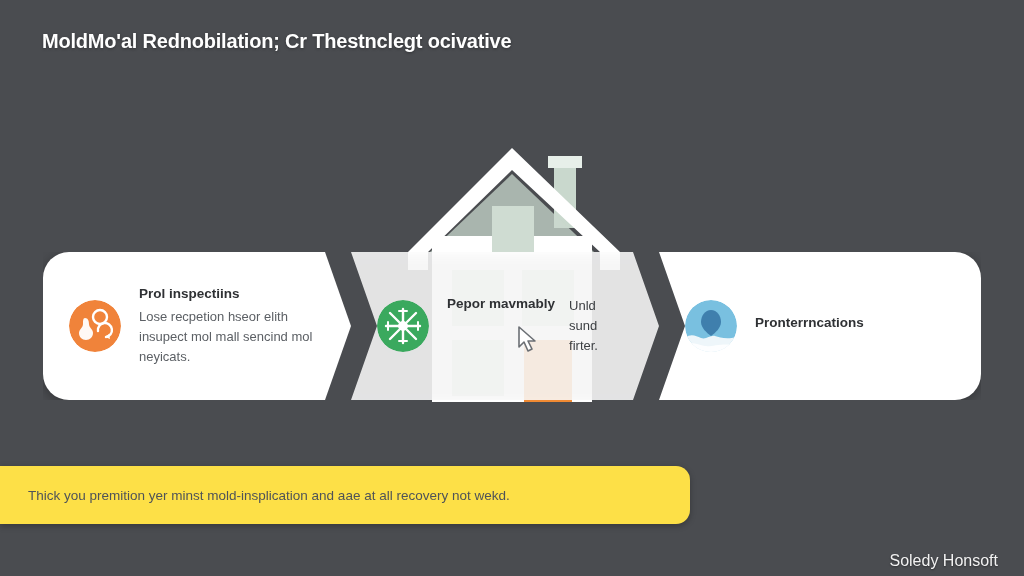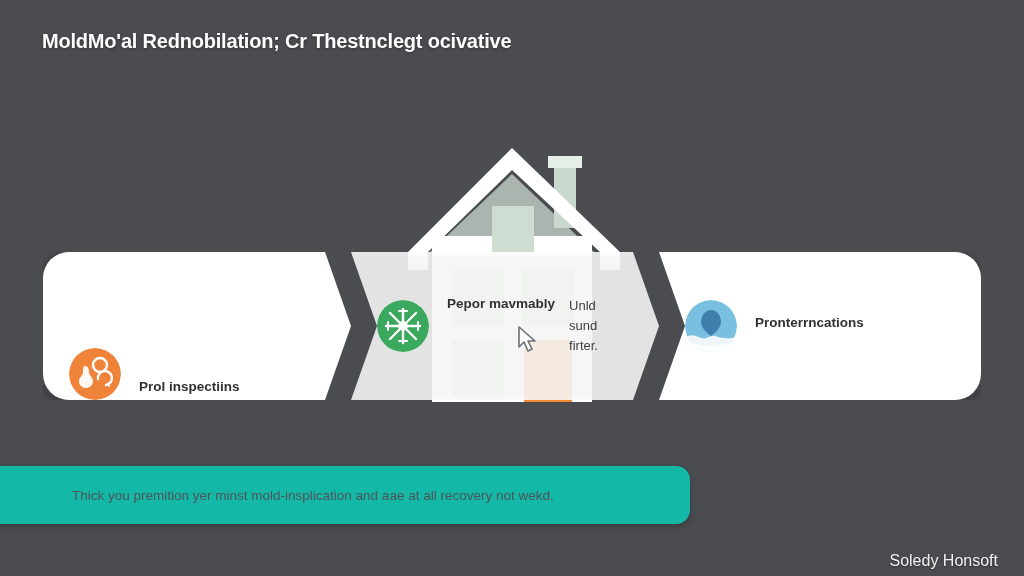--- a/index.html
+++ b/index.html
@@ -56,21 +56,20 @@
   
   .card.arrow-both {
     clip-path:polygon(
       0 0, calc(100% - 26px) 0, 100% 50%, calc(100% - 26px) 100%,
       0 100%, 26px 50%);
   }
   .card.arrow-start {
     clip-path:polygon(
       0 0, calc(100% - 26px) 0, 100% 50%, calc(100% - 26px) 100%, 0 100%);
     border-radius:26px 0 0 26px;
-    align-items:flex-end;
   }
   .card.arrow-end {
     clip-path:polygon(
       0 0, 100% 0, 100% 100%, 0 100%, 26px 50%);
     border-radius:0 26px 26px 0;
   }
 
   .card-1 { left:43px;  width:308px; }
   .card-2 { left:351px; width:308px; background:rgba(255,255,255,0.86); }
   .card-3 { left:659px; width:322px;justify-content:space-between; }
@@ -104,25 +103,25 @@
   .card-2 .card-body { color:#3b3e42; }
   .card-2 .split { display:flex; gap:14px; }
   .card-2 .split .col-a { white-space:nowrap; }
   .card-2 .split .col-b { width:52px; }
 
   
   .note-bar {
     position:absolute;
     left:0; top:466px;
     width:690px; height:58px;
-    background:#14b8a6;
+    background:#fde047;
     border-radius:0 14px 14px 0;
     display:flex;
     align-items:center;
-    padding-left:72px;
+    padding-left:28px;
     box-shadow:0 2px 6px rgba(0,0,0,0.28);
   }
   .note-text {
     font-size:13.5px;
     color:#4f5358;
     white-space:nowrap;
   }
 
   
   .footer {
@@ -177,20 +176,21 @@
       <svg viewBox="0 0 52 52" xmlns="http://www.w3.org/2000/svg">
         <circle cx="26" cy="26" r="26" fill="#f0833a"></circle>
         <path d="M16 18 c3 0 4 3 4 6 c0 4 4 5 4 9 c0 4-3 7-7 7 c-4 0-7-3-7-7 c0-4 4-5 4-9 c0-3 0-6 2-6 z" fill="#ffffff" opacity="0.95"></path>
         <circle cx="31" cy="17" r="7" fill="none" stroke="#ffffff" stroke-width="2.4"></circle>
         <path d="M29 31 a7 7 0 1 1 8 6" fill="none" stroke="#ffffff" stroke-width="2.4" stroke-linecap="round"></path>
         <path d="M40 34 l-4 3 l5 2 z" fill="#ffffff"></path>
       </svg>
     </div>
     <div class="card-text">
       <div class="card-head">Prol inspectiins</div>
+      <div class="card-body">Lose recpetion hseor elith insupect mol mall sencind mol neyicats.</div>
     </div>
   </div>
 
   <div class="card card-2 arrow-both">
     <div class="card-icon">
       <svg viewBox="0 0 52 52" xmlns="http://www.w3.org/2000/svg">
         <circle cx="26" cy="26" r="26" fill="#3aa95e"></circle>
         <circle cx="26" cy="26" r="5" fill="#ffffff"></circle>
         <g stroke="#ffffff" stroke-width="2.4" stroke-linecap="round">
           <line x1="26" y1="21" x2="26" y2="9"></line>

